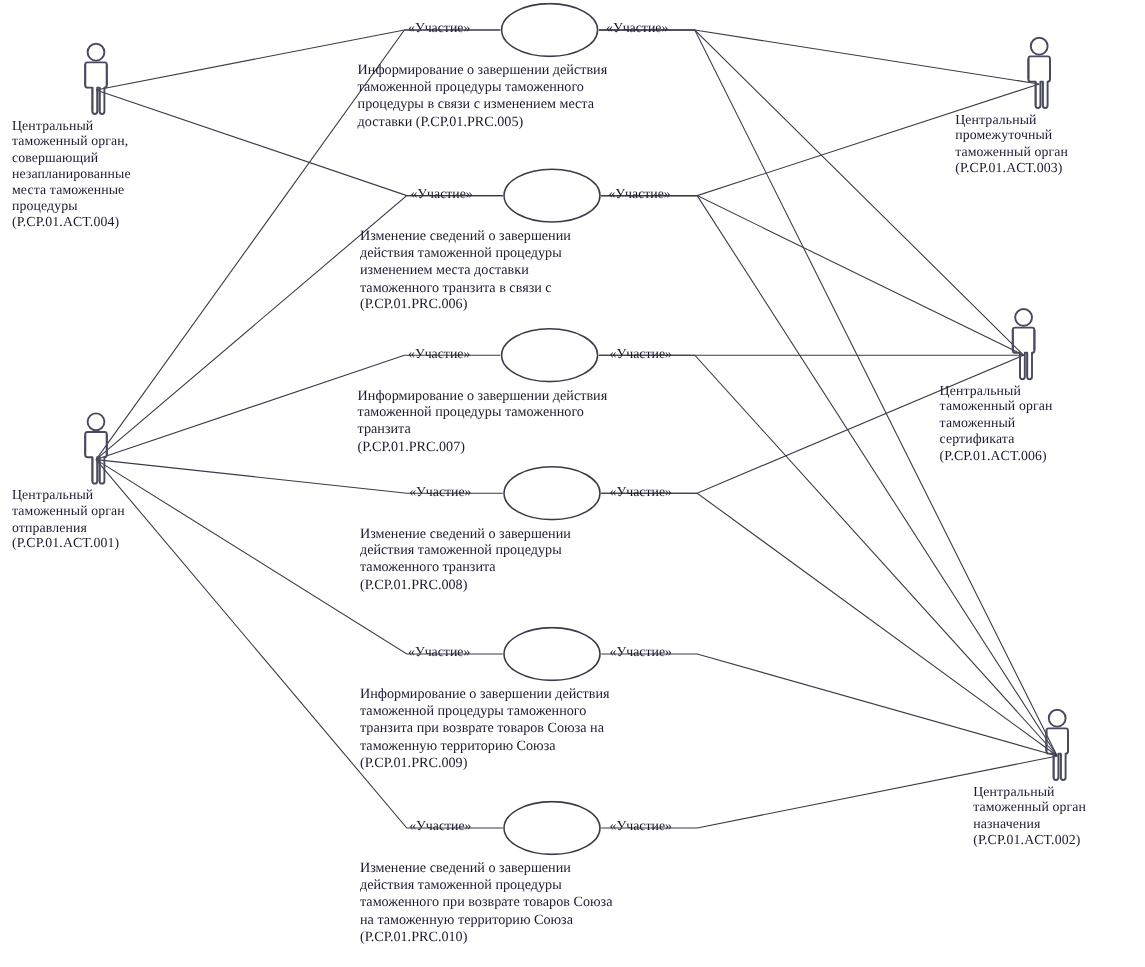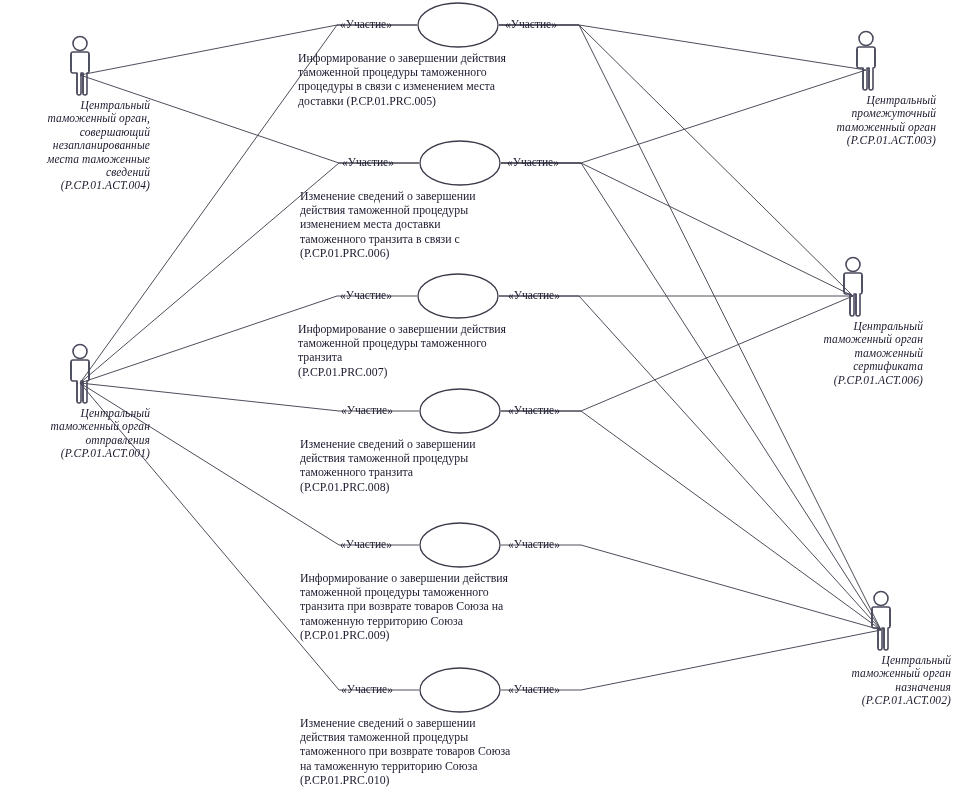--- a/index.html
+++ b/index.html
@@ -9,21 +9,21 @@
     font-family: "Liberation Serif", "DejaVu Serif", serif;
     color: #1a1a2e;
     position: relative;
     overflow: hidden;
   }
   #canvas {
     position: absolute; inset: 0;
     width: 954px; height: 806px;
   }
   #svg-layer { position:absolute; left:0; top:0; width:954px; height:806px; }
-  .actor { position:absolute; width:140px; text-align:right;font-style:italic; }
+  .actor { position:absolute; width:140px; text-align:left; }
   .actor-fig { position:relative; width:40px; height:62px; margin:0 auto; }
   .actor-caption {
     font-size: 11.5px; line-height: 13.4px; margin-top: 2px;
     font-family: "Liberation Serif", "DejaVu Serif", serif;
     letter-spacing: 0.1px;
   }
   .uc { position:absolute; text-align:left; }
   .uc-ellipse { position:relative; width:82px; height:46px; margin:0 auto; }
   .uc-caption {
     font-size: 11.8px; line-height: 14.2px; margin-top: 3px;
@@ -70,21 +70,21 @@
             <path d="M11 19 L11 36 Q11 38 13 38 L17 38 L17 58 Q17 60 19 60 Q21 60 21 58 L21 38 L23 38 L23 58 Q23 60 25 60 Q27 60 27 58 L27 38 Q29 38 29 36 L29 19" fill="none" stroke="#4a4a5e" stroke-width="1.6" stroke-linejoin="round"></path>
             <line x1="17" y1="38" x2="17" y2="58" stroke="#4a4a5e" stroke-width="1.4"></line>
             <line x1="23" y1="38" x2="23" y2="58" stroke="#4a4a5e" stroke-width="1.4"></line>
           </svg></div>
         <div class="actor-caption">
           <div>Центральный</div>
           <div>таможенный орган,</div>
           <div>совершающий</div>
           <div>незапланированные</div>
           <div>места таможенные</div>
-          <div>сведений</div>
+          <div>процедуры</div>
           <div>(Р.СР.01.ACT.004)</div>
         </div>
       </div>
       <div class="actor" style="left: 10px; top: 343px;">
         <div class="actor-fig"><svg width="40" height="62" viewBox="0 0 40 62">
             <circle cx="20" cy="8.5" r="7" fill="none" stroke="#4a4a5e" stroke-width="1.6"></circle>
             <path d="M11 19 L11 36 M29 19 L29 36 M11 19 Q11 17 13 17 L27 17 Q29 17 29 19" fill="none" stroke="#4a4a5e" stroke-width="1.6"></path>
             <path d="M11 19 L11 36 Q11 38 13 38 L17 38 L17 58 Q17 60 19 60 Q21 60 21 58 L21 38 L23 38 L23 58 Q23 60 25 60 Q27 60 27 58 L27 38 Q29 38 29 36 L29 19" fill="none" stroke="#4a4a5e" stroke-width="1.6" stroke-linejoin="round"></path>
             <line x1="17" y1="38" x2="17" y2="58" stroke="#4a4a5e" stroke-width="1.4"></line>
             <line x1="23" y1="38" x2="23" y2="58" stroke="#4a4a5e" stroke-width="1.4"></line>

